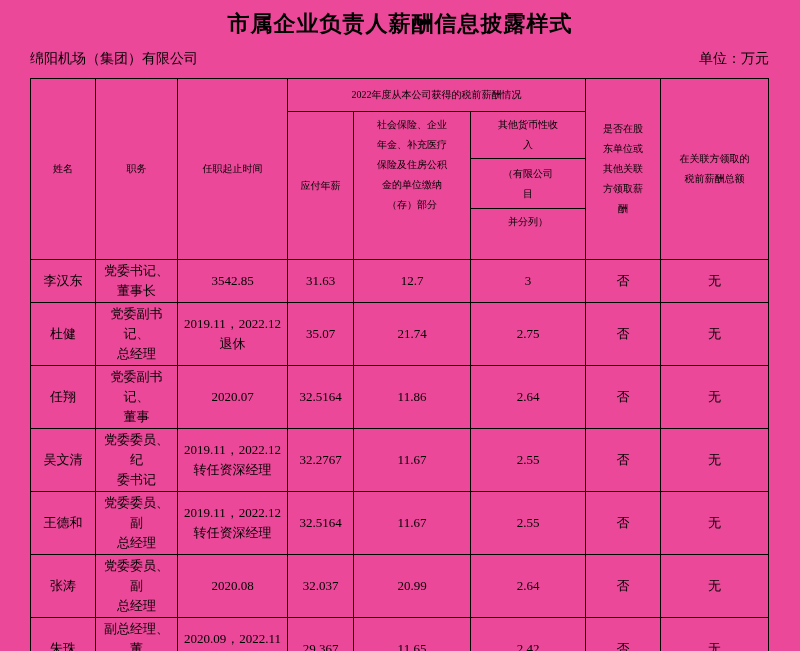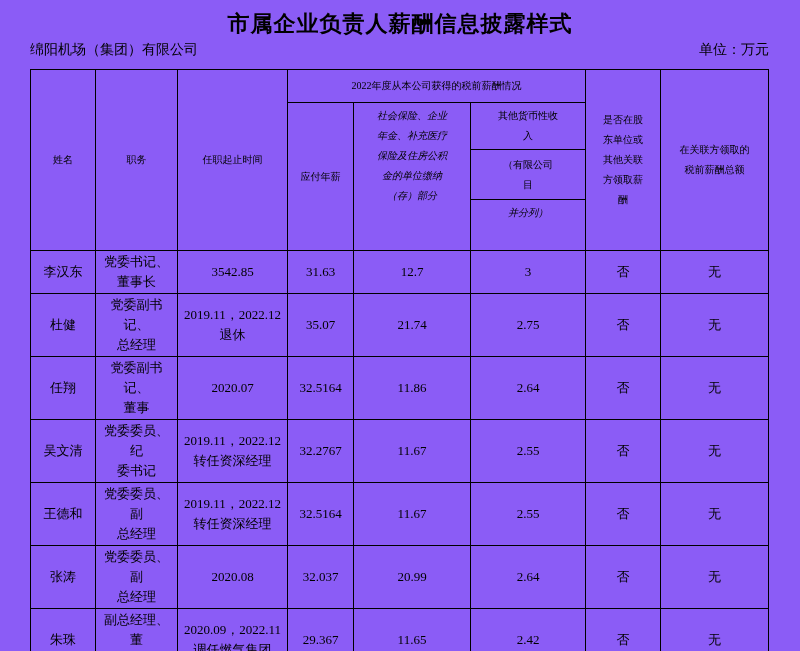--- a/index.html
+++ b/index.html
@@ -6,38 +6,38 @@
     margin: 0;
     padding: 0;
     background: #ffffff;
   }
   .page {
     position: relative;
     width: 800px;
     height: 651px;
     box-sizing: border-box;
     padding-top: 9px;
-    background: #8b5cf6;
+    background: #ec4899;
     color: #000000;
     font-family: "Liberation Serif", "DejaVu Serif", serif;
     overflow: hidden;
   }
   .title {
     margin: 0;
     text-align: center;
     font-size: 22px;
     line-height: 30px;
     font-weight: bold;
     letter-spacing: 1px;
   }
   .meta-row {
     display: flex;
     justify-content: space-between;
     align-items: flex-end;
-    margin: 2px 31px 10px 30px;
+    margin: 11px 31px 10px 30px;
     font-size: 14px;
     line-height: 18px;
   }
   table.salary {
     border-collapse: collapse;
     table-layout: fixed;
     width: 738px;
     margin-left: 30px;
   }
   table.salary th,
@@ -46,21 +46,21 @@
     text-align: center;
     vertical-align: middle;
     font-weight: normal;
     white-space: pre-line;
     line-height: 20px;
     overflow: hidden;
     padding: 1px 2px;
   }
   table.salary th { font-size: 10px; padding: 3px 1px; }
   table.salary td { font-size: 13px; }
-  .vtop { vertical-align: top !important; font-style: italic; }
+  .vtop { vertical-align: top !important; }
   tr.hr1 { height: 33px; }
   tr.hr2 { height: 47px; }
   tr.hr3 { height: 50px; }
   tr.hr4 { height: 51px; }
   tbody tr.data-row { height: 43px; }
 </style>
 </head>
 <body>
 
 <div class="page">

